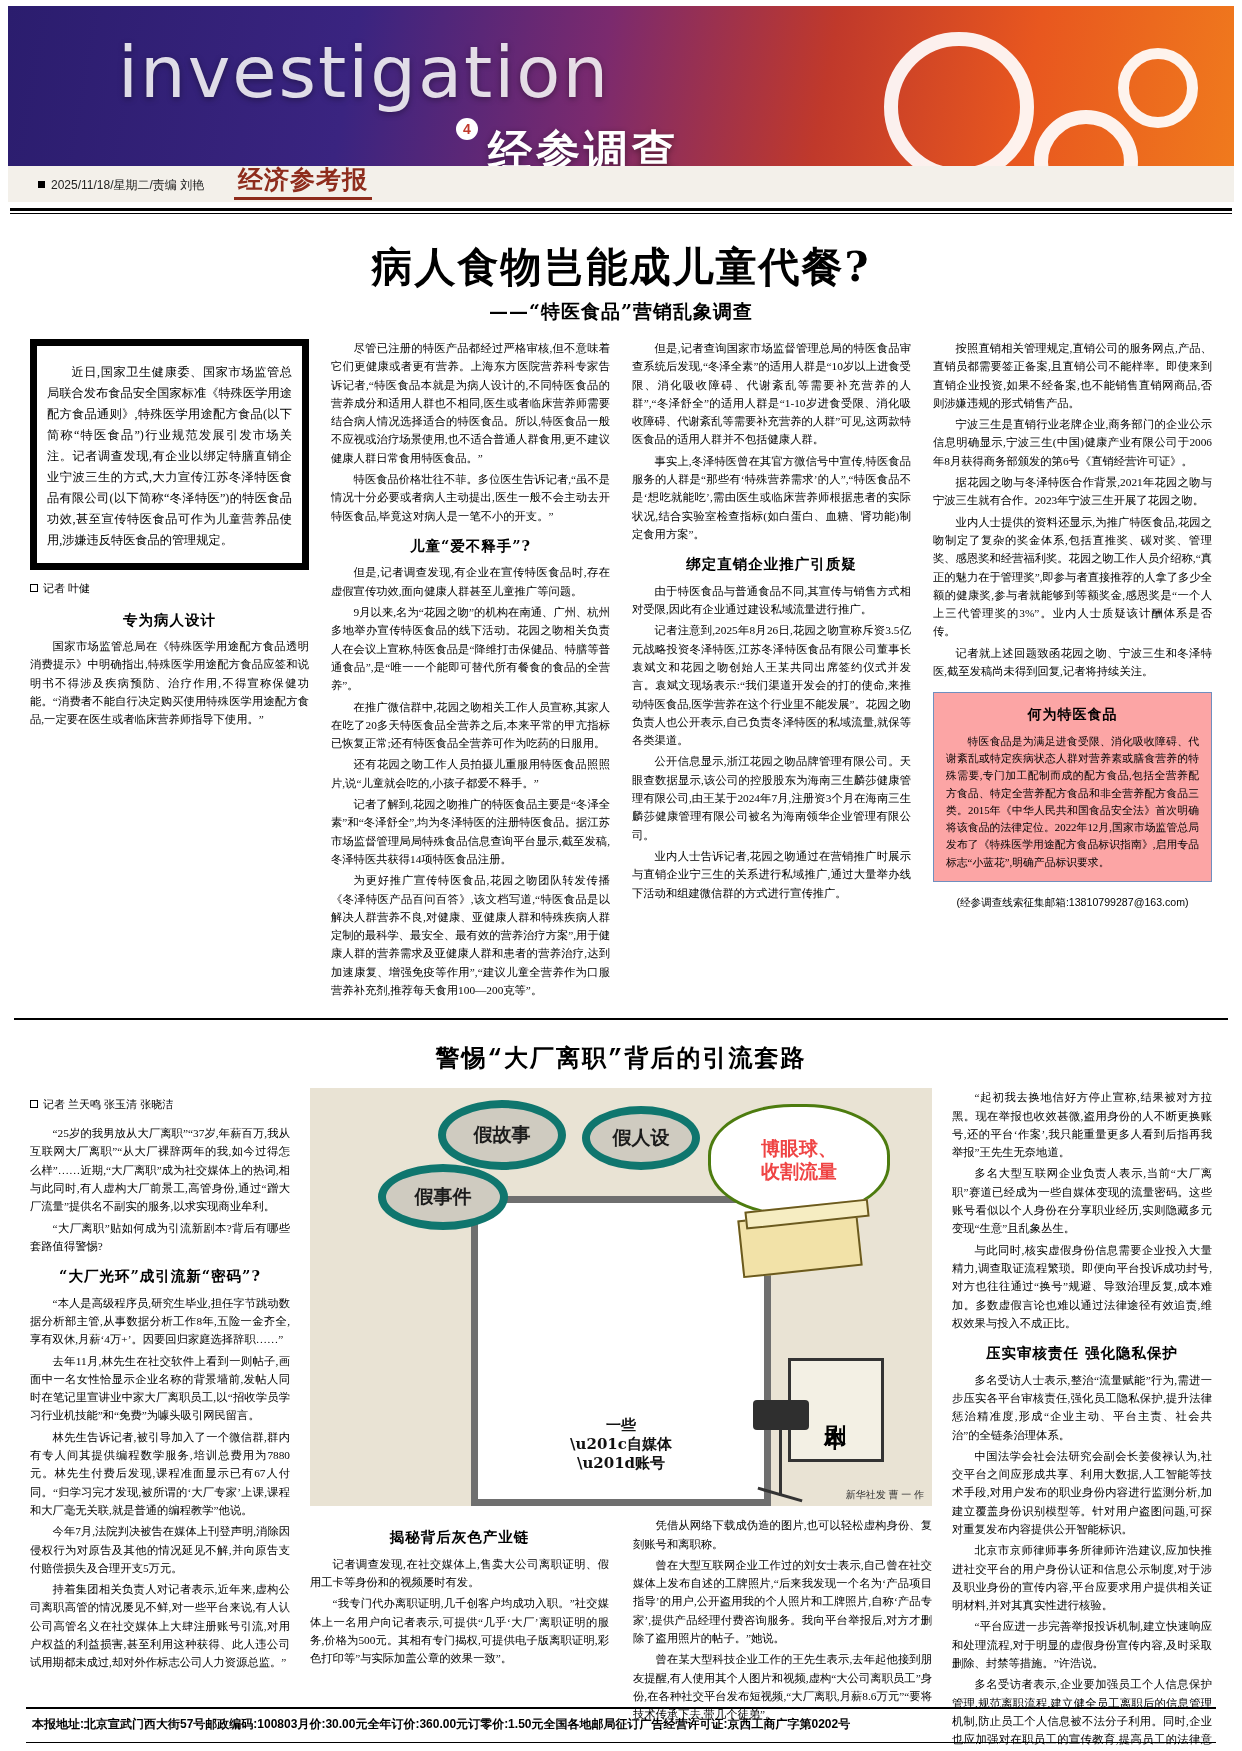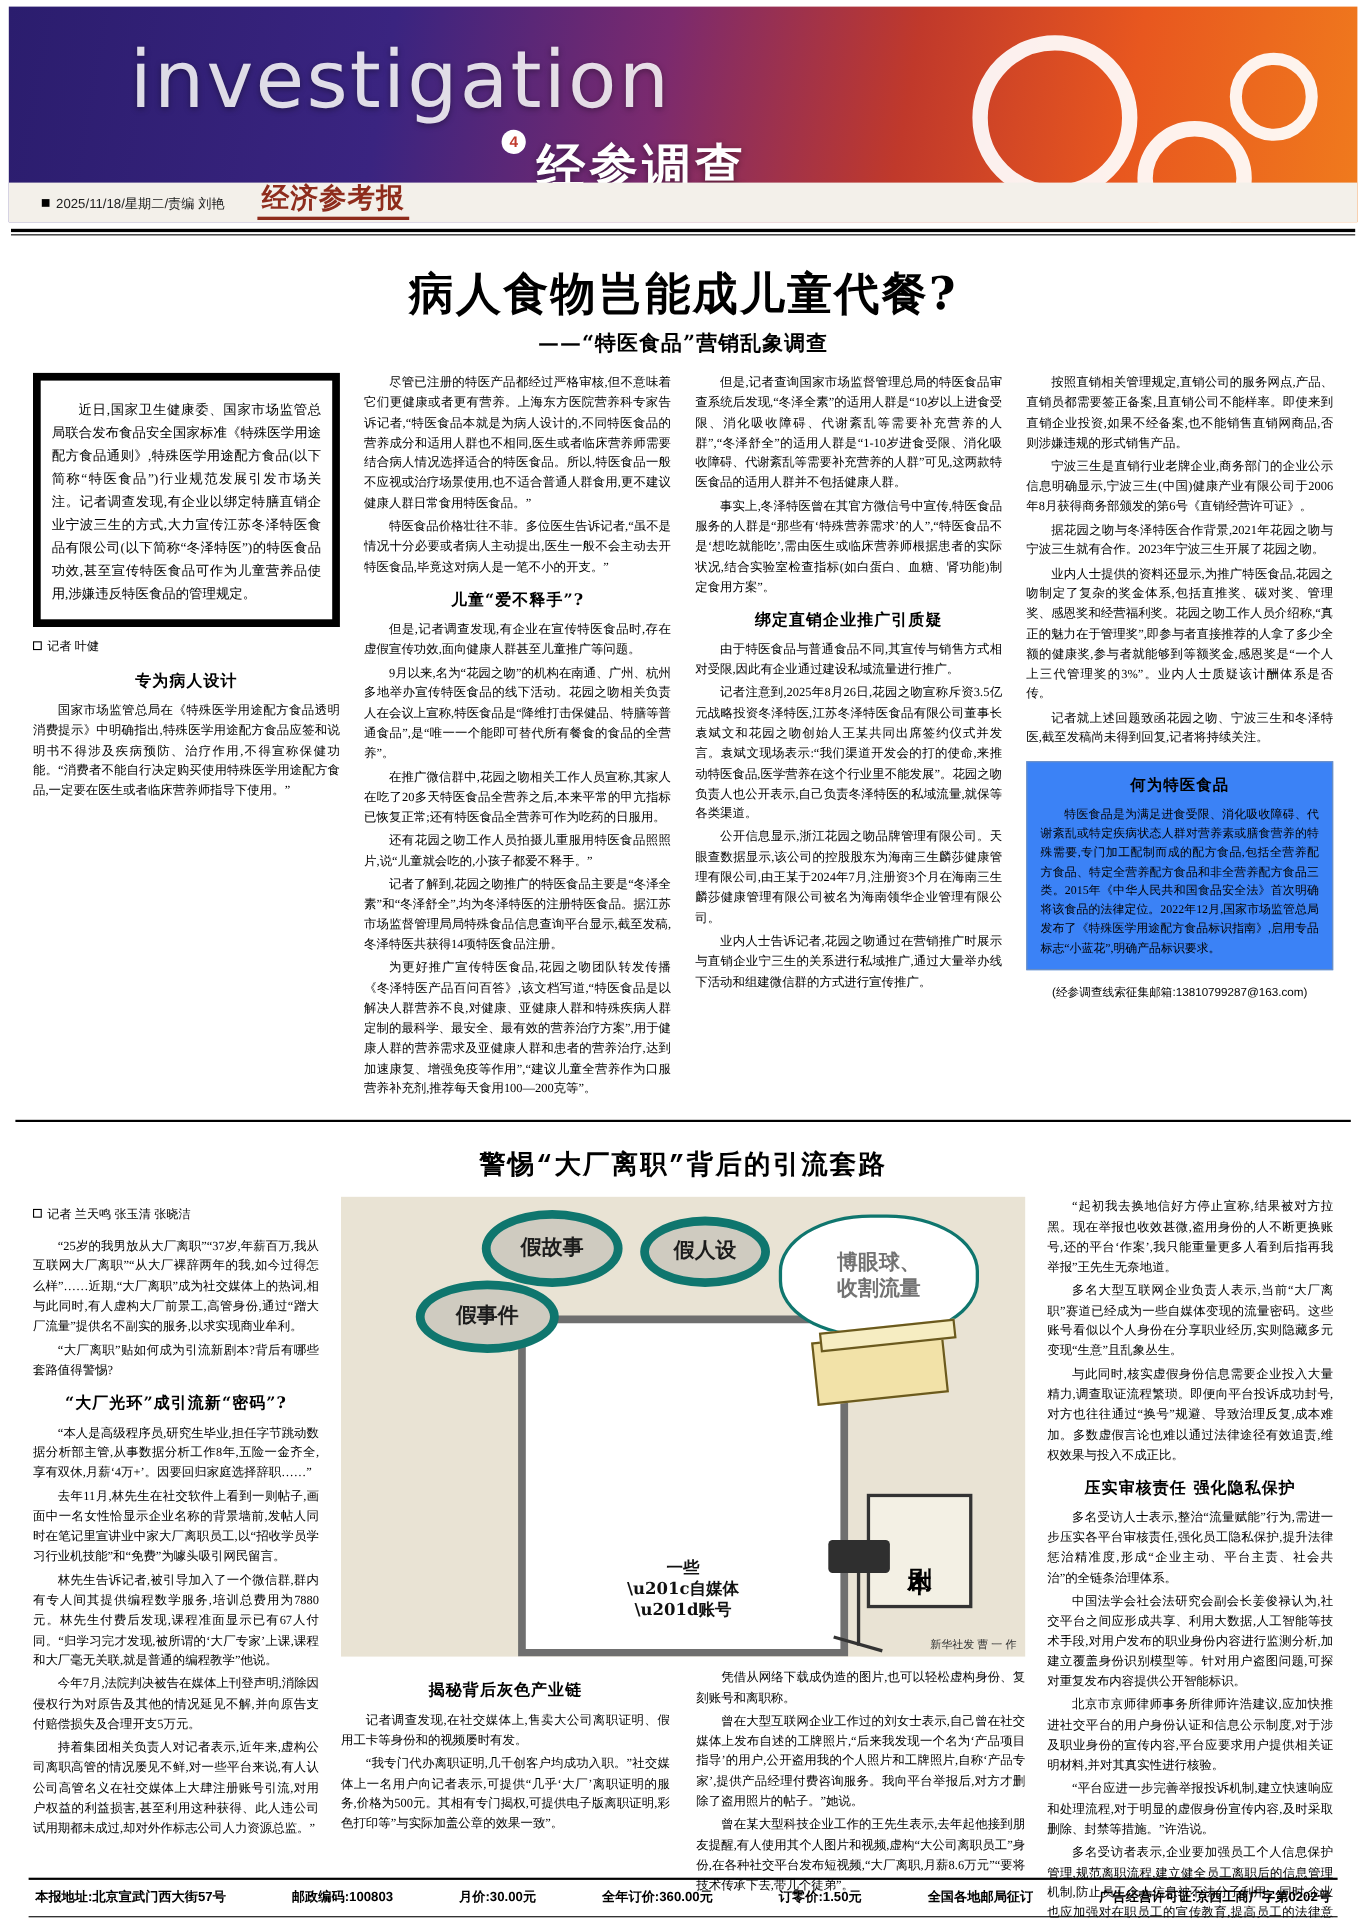--- a/index.html
+++ b/index.html
@@ -111,21 +111,21 @@
   }
   .lead-box p { margin:0; text-indent:2em; }
   .byline {
     font-family:"Liberation Sans", sans-serif;
     font-size:11px; margin:8px 0 10px 0;
   }
   .byline .sq{display:inline-block;width:8px;height:8px;border:1px solid #000;margin-right:5px;vertical-align:0px;}
 
   .infobox {
     border:1px solid #6f8fbf;
-    background:#3b82f6;
+    background:#fca5a5;
     padding:10px 12px;
     margin-top:12px;
     font-size:10.8px;
     line-height:1.6;
     text-align:justify;
   }
   .infobox h4 {
     margin:0 0 7px 0;
     text-align:center;
     font-family:"DejaVu Serif", serif;
@@ -181,24 +181,24 @@
     font-family:"DejaVu Serif", serif; font-weight:bold;
     color:#1b1b1b;
     text-align:center;
     line-height:1.15;
   }
   .b1{ left:128px; top:12px; width:128px;height:70px; font-size:19px;}
   .b2{ left:272px; top:18px; width:118px;height:64px; font-size:19px;}
   .b3{ left:68px; top:76px; width:130px;height:66px; font-size:19px;}
   .money-bubble{
     position:absolute; right:42px; top:16px; width:182px; height:112px;
-    background:#fff; border:3px solid #0f766e; border-radius:46% 46% 46% 46%;
+    background:#fff; border:3px solid #4d7c0f; border-radius:46% 46% 46% 46%;
     display:flex;align-items:center;justify-content:center;
     font-family:"DejaVu Serif", serif; font-weight:bold; font-size:19px;
-    color:#737373; text-align:center; line-height:1.25;
+    color:#ef4444; text-align:center; line-height:1.25;
   }
   .cash{
     position:absolute; right:72px; top:126px; width:120px; height:58px;
     background:#f2e2a8; border:2px solid #6b5a1e;
     transform:rotate(-6deg);
   }
   .cash:before{
     content:""; position:absolute; left:6px; top:-10px; width:120px;height:14px;
     background:#f6edc2; border:2px solid #6b5a1e;
   }
@@ -227,21 +227,21 @@
   }
 
   
   .footer-wrap{
     position:absolute; left:0; right:0; bottom:0;
     padding:0 26px 8px 26px;
   }
   .footer-rule1{ border-top:2px solid #000; margin-bottom:0; }
   .footer-rule2{ border-top:1px solid #000; margin-top:2px; }
   .footer-line{
-    display:flex; justify-content:space-between; align-items:center;
+    display:flex; justify-content:flex-start; align-items:center;
     font-family:"Liberation Sans", sans-serif;
     font-size:12px; font-weight:bold;
     padding:7px 6px;
   }
 </style>
 </head>
 <body>
 
 <div class="masthead">
   <div class="gear g1"></div>

